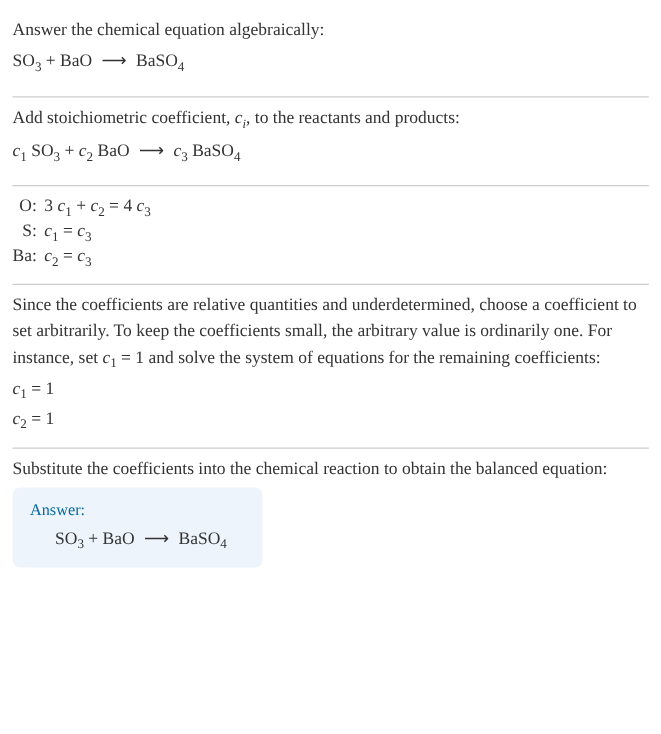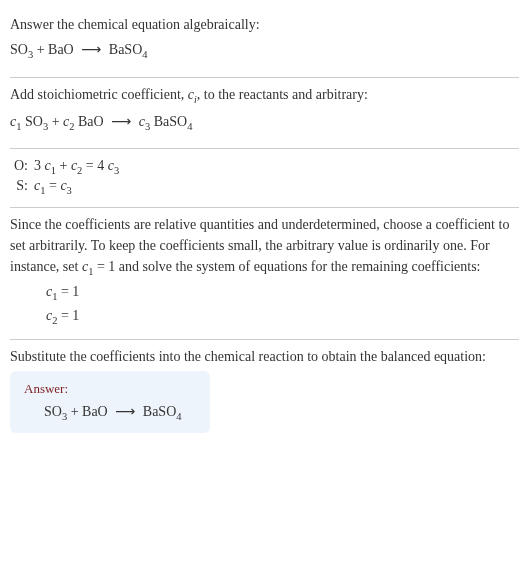--- a/index.html
+++ b/index.html
@@ -54,31 +54,30 @@
     }
     .table-atoms td:first-child {
       text-align: right;
       min-width: 24px;
     }
     .coeff-list {
       margin-top: 2px;
     }
     .coeff-list div {
       line-height: 1.5;
-      margin-left: 36px;
     }
     .answer-box {
       background: #edf4fb;
       border-radius: 6px;
       padding: 10px 14px 12px 14px;
       width: 200px;
       margin-top: 4px;
     }
     .answer-label {
-      color: #7f1d1d;
+      color: #0369a1;
       font-size: 13px;
       margin-bottom: 6px;
     }
     .answer-eq {
       padding-left: 20px;
     }
     .ital {
       font-style: italic;
     }
   </style>
@@ -90,40 +89,44 @@
   <div class="equation-line">
     <span><span>SO</span><sub>3</sub></span><span> + </span><span>BaO</span>
     <span class="arrow">⟶</span>
     <span><span>BaSO</span><sub>4</sub></span>
   </div>
 </div>
 <hr class="divider">
 
 <div class="section">
   <div class="line">
-    <span>Add stoichiometric coefficient, </span><span class="ital">c</span><span class="subscript-var">i</span><span>, to the reactants and arbitrary:</span>
+    <span>Add stoichiometric coefficient, </span><span class="ital">c</span><span class="subscript-var">i</span><span>, to the reactants and products:</span>
   </div>
   <div class="equation-line">
     <span class="ital">c</span><sub>1</sub><span><span> SO</span><sub>3</sub></span><span> + </span><span class="ital">c</span><sub>2</sub><span> BaO</span>
     <span class="arrow">⟶</span>
     <span class="ital">c</span><sub>3</sub><span><span> BaSO</span><sub>4</sub></span>
   </div>
 </div>
 <hr class="divider">
 
 <div class="section">
   <table class="table-atoms">
     <tbody>
         <tr>
       <td>O:</td>
       <td><span>3 </span><span class="ital">c</span><sub>1</sub><span> + </span><span class="ital">c</span><sub>2</sub><span> = </span><span>4 </span><span class="ital">c</span><sub>3</sub></td>
     </tr>
     <tr>
       <td>S:</td>
       <td><span class="ital">c</span><sub>1</sub><span> = </span><span class="ital">c</span><sub>3</sub></td>
+    </tr>
+    <tr>
+      <td>Ba:</td>
+      <td><span class="ital">c</span><sub>2</sub><span> = </span><span class="ital">c</span><sub>3</sub></td>
     </tr>
   </tbody>
     </table>
 </div>
 <hr class="divider">
 
 <div class="section">
   <div class="line">
     <span>Since the coefficients are relative quantities and underdetermined, choose a coefficient to set arbitrarily. To keep the coefficients small, the arbitrary value is ordinarily one. For instance, set </span><span class="ital">c</span><sub>1</sub><span> = 1 and solve the system of equations for the remaining coefficients:</span>
   </div>

